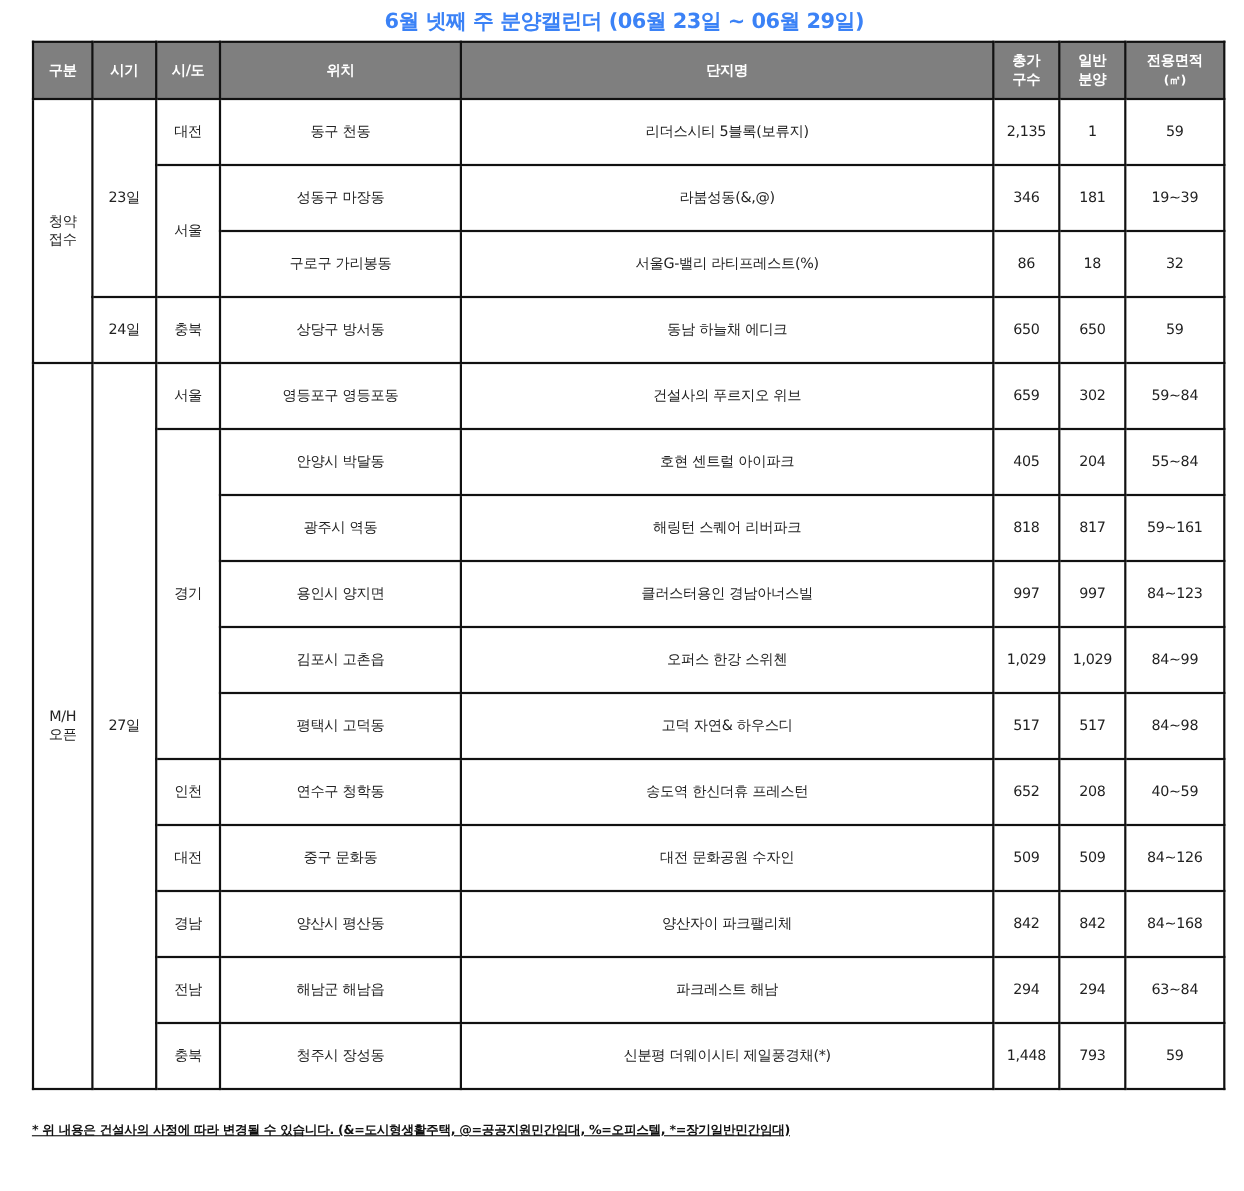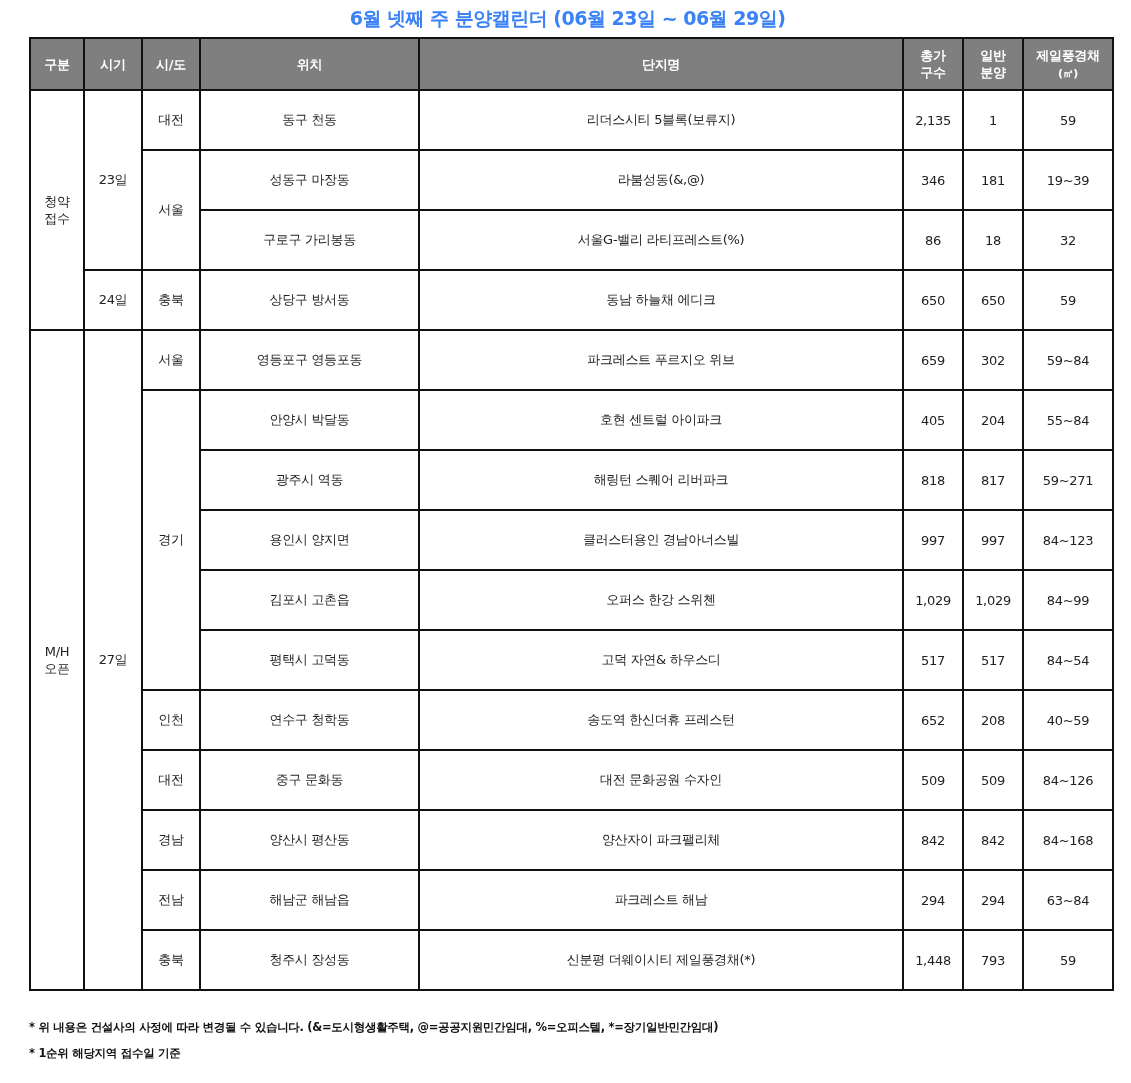--- a/index.html
+++ b/index.html
@@ -30,21 +30,21 @@
   }
   table.cal td { height: 58px; color: #222; }
   td.cat, td.date { vertical-align: middle; }
   td.cat { line-height: 17px; margin-top: 20px; }
   td.sido { text-align: left; padding-left: 6px; }
   td.num { font-size: 12.5px; }
   .notes {
     position: absolute; left: 29px; top: 1018px; font-size: 11.5px;
     font-weight: bold; color: #111; letter-spacing: -0.3px;
   }
-  .notes div { height: 26px; line-height: 18px; }
+  .notes div { height: 26px; line-height: 18px; text-decoration: underline; }
 </style>
 </head>
 <body>
 
 <div class="title">6월 넷째 주 분양캘린더 (06월 23일 ~ 06월 29일)</div>
 
 <table class="cal">
   <colgroup>
     <col style="width:54px">
     <col style="width:58px">
@@ -57,21 +57,21 @@
   </colgroup>
   <thead>
     <tr>
       <th>구분</th>
       <th>시기</th>
       <th>시/도</th>
       <th>위치</th>
       <th>단지명</th>
       <th><span>총가</span><br><span>구수</span></th>
       <th><span>일반</span><br><span>분양</span></th>
-      <th><span>제일풍경채</span><br><span style="font-size:11px">(㎡)</span></th>
+      <th><span>전용면적</span><br><span style="font-size:11px">(㎡)</span></th>
     </tr>
   </thead>
   <tbody>
 
     <tr>
       <td class="cat" rowspan="4"><span>청약</span><br><span>접수</span></td>
       <td class="date" rowspan="3">23일</td>
       <td class="sido">대전</td>
       <td>동구 천동</td>
       <td>리더스시티 5블록(보류지)</td>
@@ -105,41 +105,41 @@
       <td class="num">650</td>
       <td class="num">650</td>
       <td class="num">59</td>
     </tr>
 
     <tr>
       <td class="cat" rowspan="11"><span>M/H</span><br><span>오픈</span></td>
       <td class="date" rowspan="11">27일</td>
       <td class="sido">서울</td>
       <td>영등포구 영등포동</td>
-      <td>파크레스트 푸르지오 위브</td>
+      <td>건설사의 푸르지오 위브</td>
       <td class="num">659</td>
       <td class="num">302</td>
       <td class="num">59~84</td>
     </tr>
 
     <tr>
       <td class="sido" rowspan="5">경기</td>
       <td>안양시 박달동</td>
       <td>호현 센트럴 아이파크</td>
       <td class="num">405</td>
       <td class="num">204</td>
       <td class="num">55~84</td>
     </tr>
 
     <tr>
       <td>광주시 역동</td>
       <td>해링턴 스퀘어 리버파크</td>
       <td class="num">818</td>
       <td class="num">817</td>
-      <td class="num">59~271</td>
+      <td class="num">59~161</td>
     </tr>
 
     <tr>
       <td>용인시 양지면</td>
       <td>클러스터용인 경남아너스빌</td>
       <td class="num">997</td>
       <td class="num">997</td>
       <td class="num">84~123</td>
     </tr>
 
@@ -149,21 +149,21 @@
       <td class="num">1,029</td>
       <td class="num">1,029</td>
       <td class="num">84~99</td>
     </tr>
 
     <tr>
       <td>평택시 고덕동</td>
       <td>고덕 자연&amp; 하우스디</td>
       <td class="num">517</td>
       <td class="num">517</td>
-      <td class="num">84~54</td>
+      <td class="num">84~98</td>
     </tr>
 
     <tr>
       <td class="sido">인천</td>
       <td>연수구 청학동</td>
       <td>송도역 한신더휴 프레스턴</td>
       <td class="num">652</td>
       <td class="num">208</td>
       <td class="num">40~59</td>
     </tr>
@@ -201,14 +201,13 @@
       <td>신분평 더웨이시티 제일풍경채(*)</td>
       <td class="num">1,448</td>
       <td class="num">793</td>
       <td class="num">59</td>
     </tr>
   </tbody>
 </table>
 
 <div class="notes">
   <div>* 위 내용은 건설사의 사정에 따라 변경될 수 있습니다. (&amp;=도시형생활주택, @=공공지원민간임대, %=오피스텔, *=장기일반민간임대)</div>
-  <div>* 1순위 해당지역 접수일 기준</div>
 </div>
 
 </body></html>

